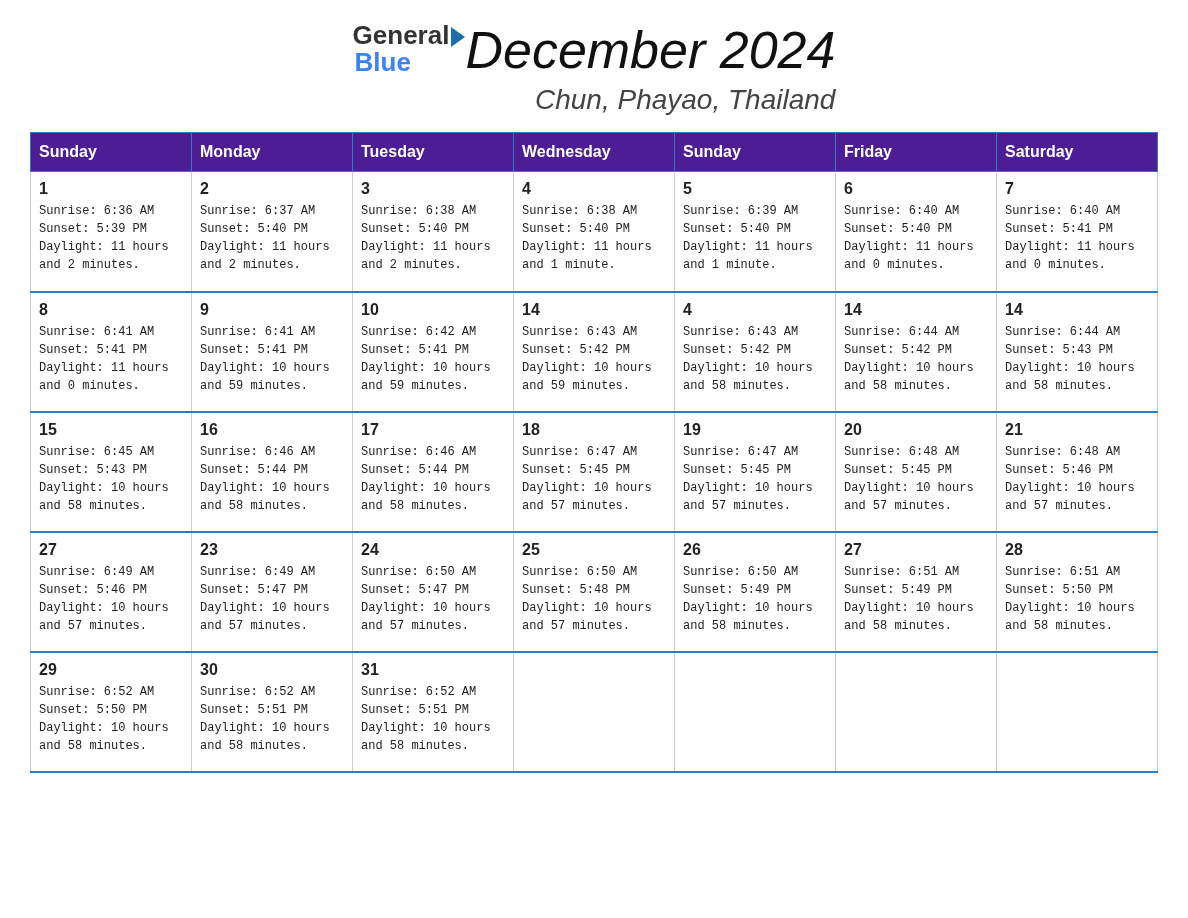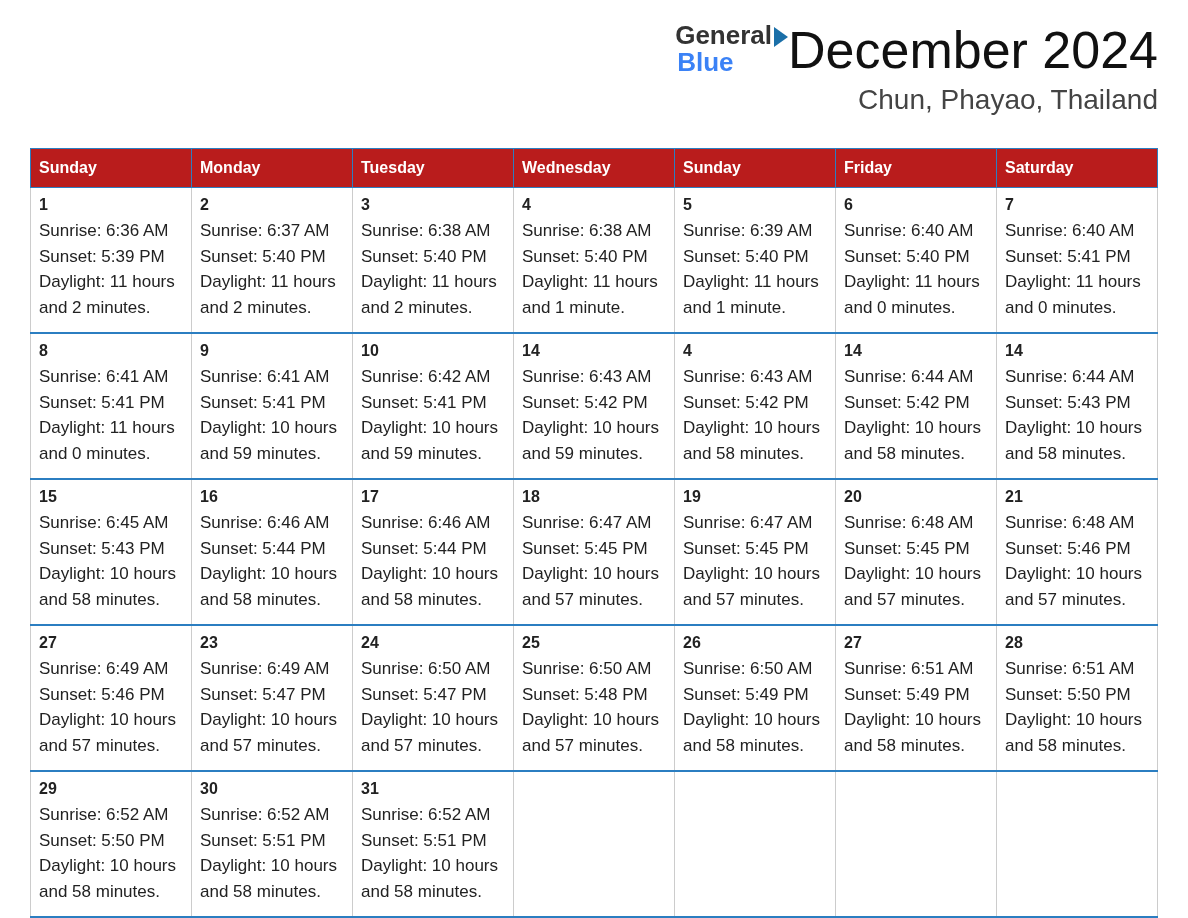--- a/index.html
+++ b/index.html
@@ -5,23 +5,23 @@
     * { margin: 0; padding: 0; box-sizing: border-box; }
     body {
       font-family: Arial, sans-serif;
       background: #fff;
       width: 1188px;
       min-height: 918px;
       padding: 20px 30px;
     }
     .header {
       display: flex;
-      justify-content: flex-end;
+      justify-content: center;
       align-items: flex-start;
-      margin-bottom: 32px;
+      margin-bottom: 16px;
     }
     .logo {
       display: flex;
       flex-direction: column;
       align-items: flex-start;
     }
     .logo-top {
       display: flex;
       align-items: center;
     }
@@ -41,38 +41,39 @@
     }
     .logo-blue {
       font-size: 26px;
       font-weight: bold;
       color: #3b82f6;
       margin-top: -4px;
       margin-left: 2px;
     }
     .title-section {
       text-align: right;
+      font-style: italic;
     }
     .month-title {
       font-size: 52px;
       font-weight: normal;
       color: #111;
     }
     .location-title {
       font-size: 28px;
       color: #444;
       margin-top: 4px;
     }
     table {
       width: 100%;
       border-collapse: collapse;
       table-layout: fixed;
     }
     thead tr {
-      background-color: #b91c1c;
+      background-color: #4c1d95;
     }
     thead th {
       color: #fff;
       font-size: 16px;
       font-weight: bold;
       padding: 10px 8px;
       border: 1px solid #2b7ec1;
       text-align: left;
     }
     tbody tr {
@@ -90,23 +91,24 @@
     tbody td:first-child {
       border-left: 1px solid #ccc;
     }
     .day-number {
       font-size: 16px;
       font-weight: bold;
       display: block;
       margin-bottom: 4px;
     }
     .day-info {
-      font-size: 17px;
+      font-size: 12px;
       line-height: 1.5;
       color: #222;
+      font-family: Liberation Mono, monospace;
     }
     .empty-cell {
       background: #fff;
     }
   </style>
 </head>
 <body>
 
 <div class="header">
   <div class="logo">

